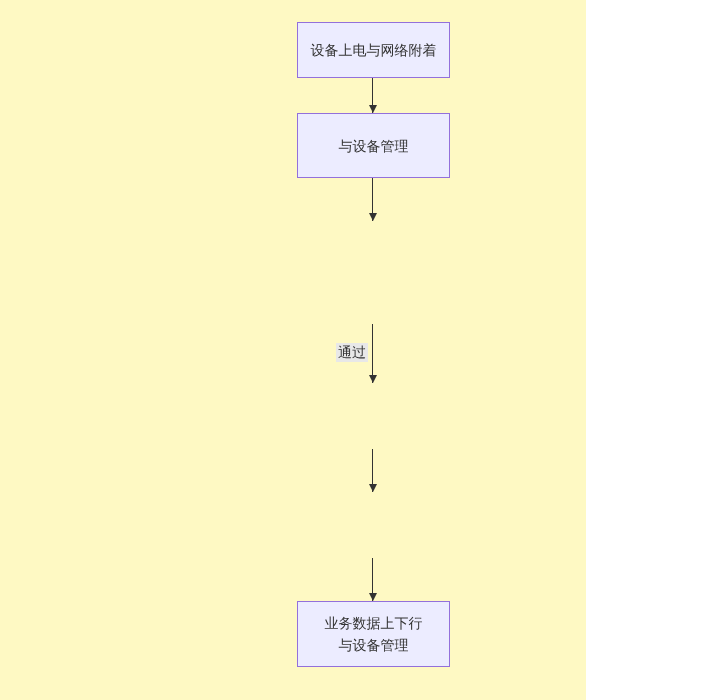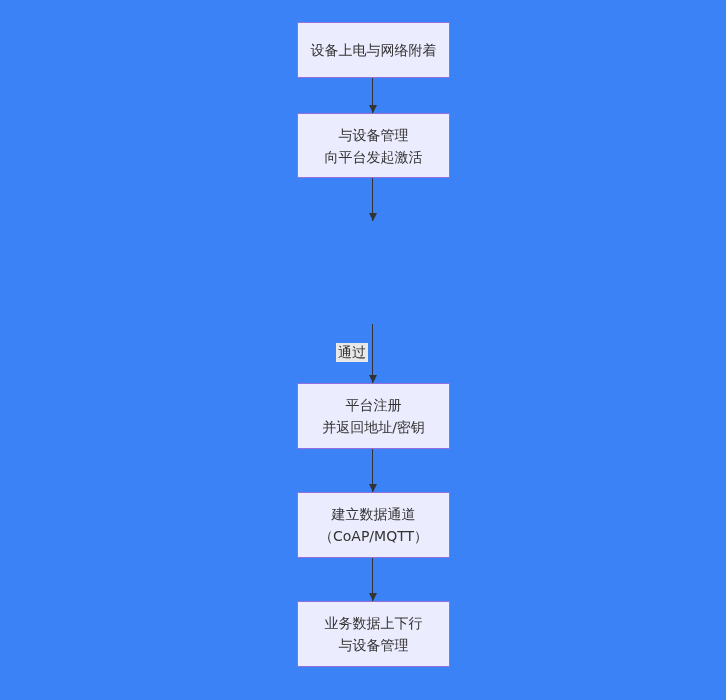--- a/index.html
+++ b/index.html
@@ -1,21 +1,21 @@
 <!DOCTYPE html>
 <html><head>
 <meta charset="utf-8">
 <style>
   * { margin: 0; padding: 0; box-sizing: border-box; }
   html, body { background: #ffffff; }
   .canvas {
     position: relative;
-    width: 726px;
+    width: 586px;
     height: 700px;
-    background: #3b82f6;
+    background: #fef9c3;
     font-family: "DejaVu Sans", "Liberation Sans", sans-serif;
     color: #333333;
     overflow: hidden;
     padding-left: 24px;
   }
   .node {
     position: absolute;
     background: #ECECFF;
     border: 1px solid #9370DB;
     display: flex;
@@ -94,40 +94,31 @@
 <div class="canvas">
 
   <div class="node n1">
     <span>设备上电与网络附着</span>
   </div>
 
   <div class="arrow a1"></div>
 
   <div class="node n2">
     <span>与设备管理</span>
-    <span>向平台发起激活</span>
   </div>
 
   <div class="arrow a2"></div>
 
 
   <div class="arrow a3"></div>
   <div class="edge-label">通过</div>
 
-  <div class="node n4">
-    <span>平台注册</span>
-    <span>并返回地址/密钥</span>
-  </div>
 
   <div class="arrow a4"></div>
 
-  <div class="node n5">
-    <span>建立数据通道</span>
-    <span>（CoAP/MQTT）</span>
-  </div>
 
   <div class="arrow a5"></div>
 
   <div class="node n6">
     <span>业务数据上下行</span>
     <span>与设备管理</span>
   </div>
 
 </div>
 

